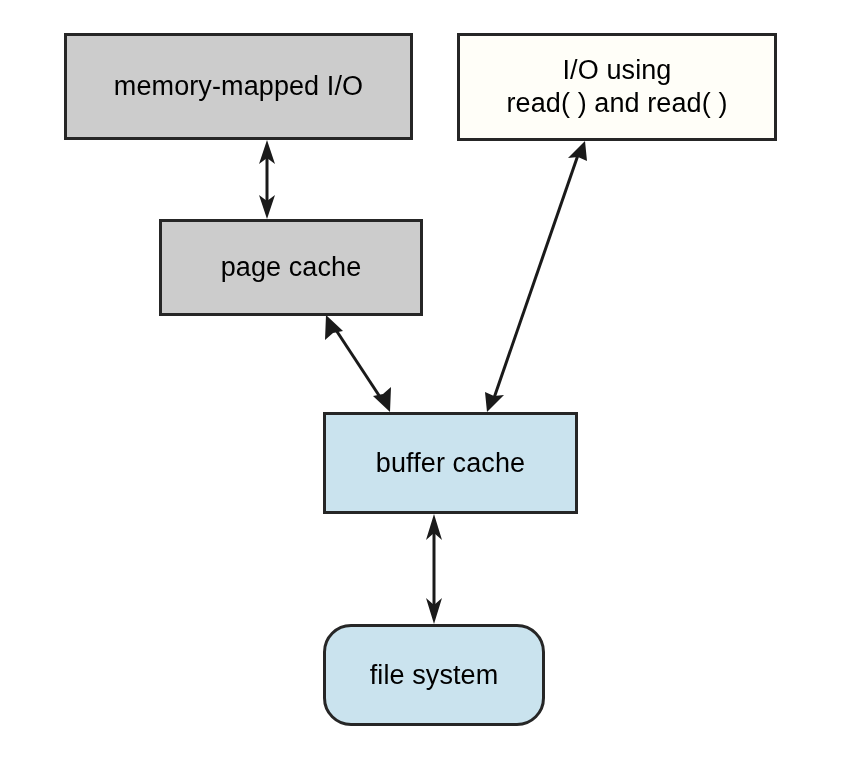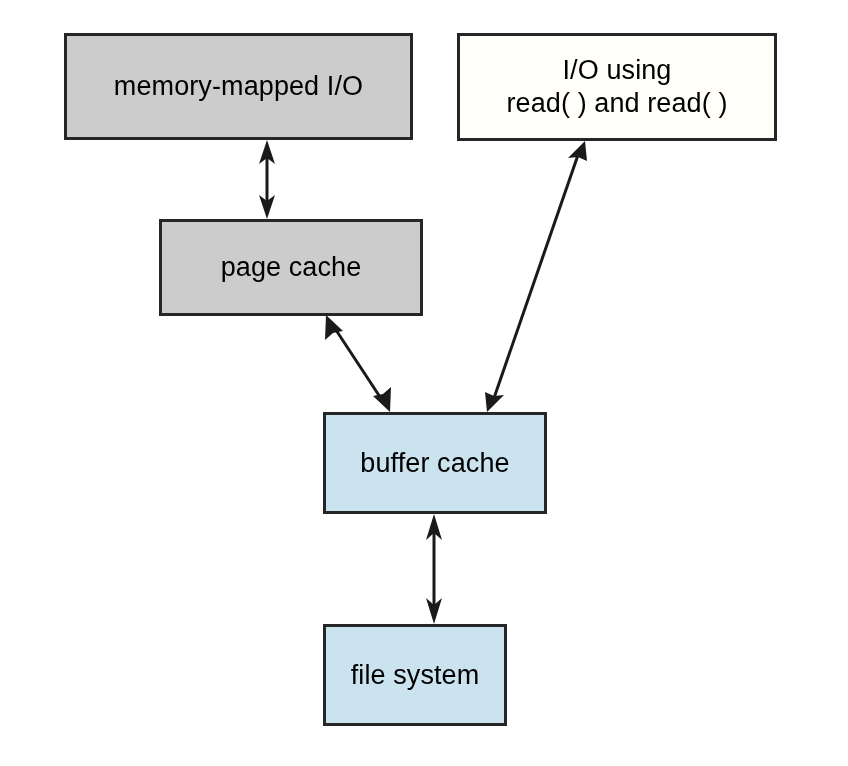--- a/index.html
+++ b/index.html
@@ -40,24 +40,24 @@
   #box-memory-mapped-io {
     left: 64px;  top: 33px;  width: 349px; height: 107px;
   }
   #box-io-read-write {
     left: 457px; top: 33px;  width: 320px; height: 108px;
   }
   #box-page-cache {
     left: 159px; top: 219px; width: 264px; height: 97px;
   }
   #box-buffer-cache {
-    left: 323px; top: 412px; width: 224px; height: 102px;
+    left: 323px; top: 412px; width: 255px; height: 102px;
   }
   #box-file-system {
-    left: 323px; top: 624px; width: 184px; height: 102px;
+    left: 323px; top: 624px; width: 222px; height: 102px; border-radius: 28px;
   }
 
   #connector-layer {
     position: absolute;
     left: 0; top: 0;
     width: 848px;
     height: 766px;
     pointer-events: none;
   }
   .connector-line {

